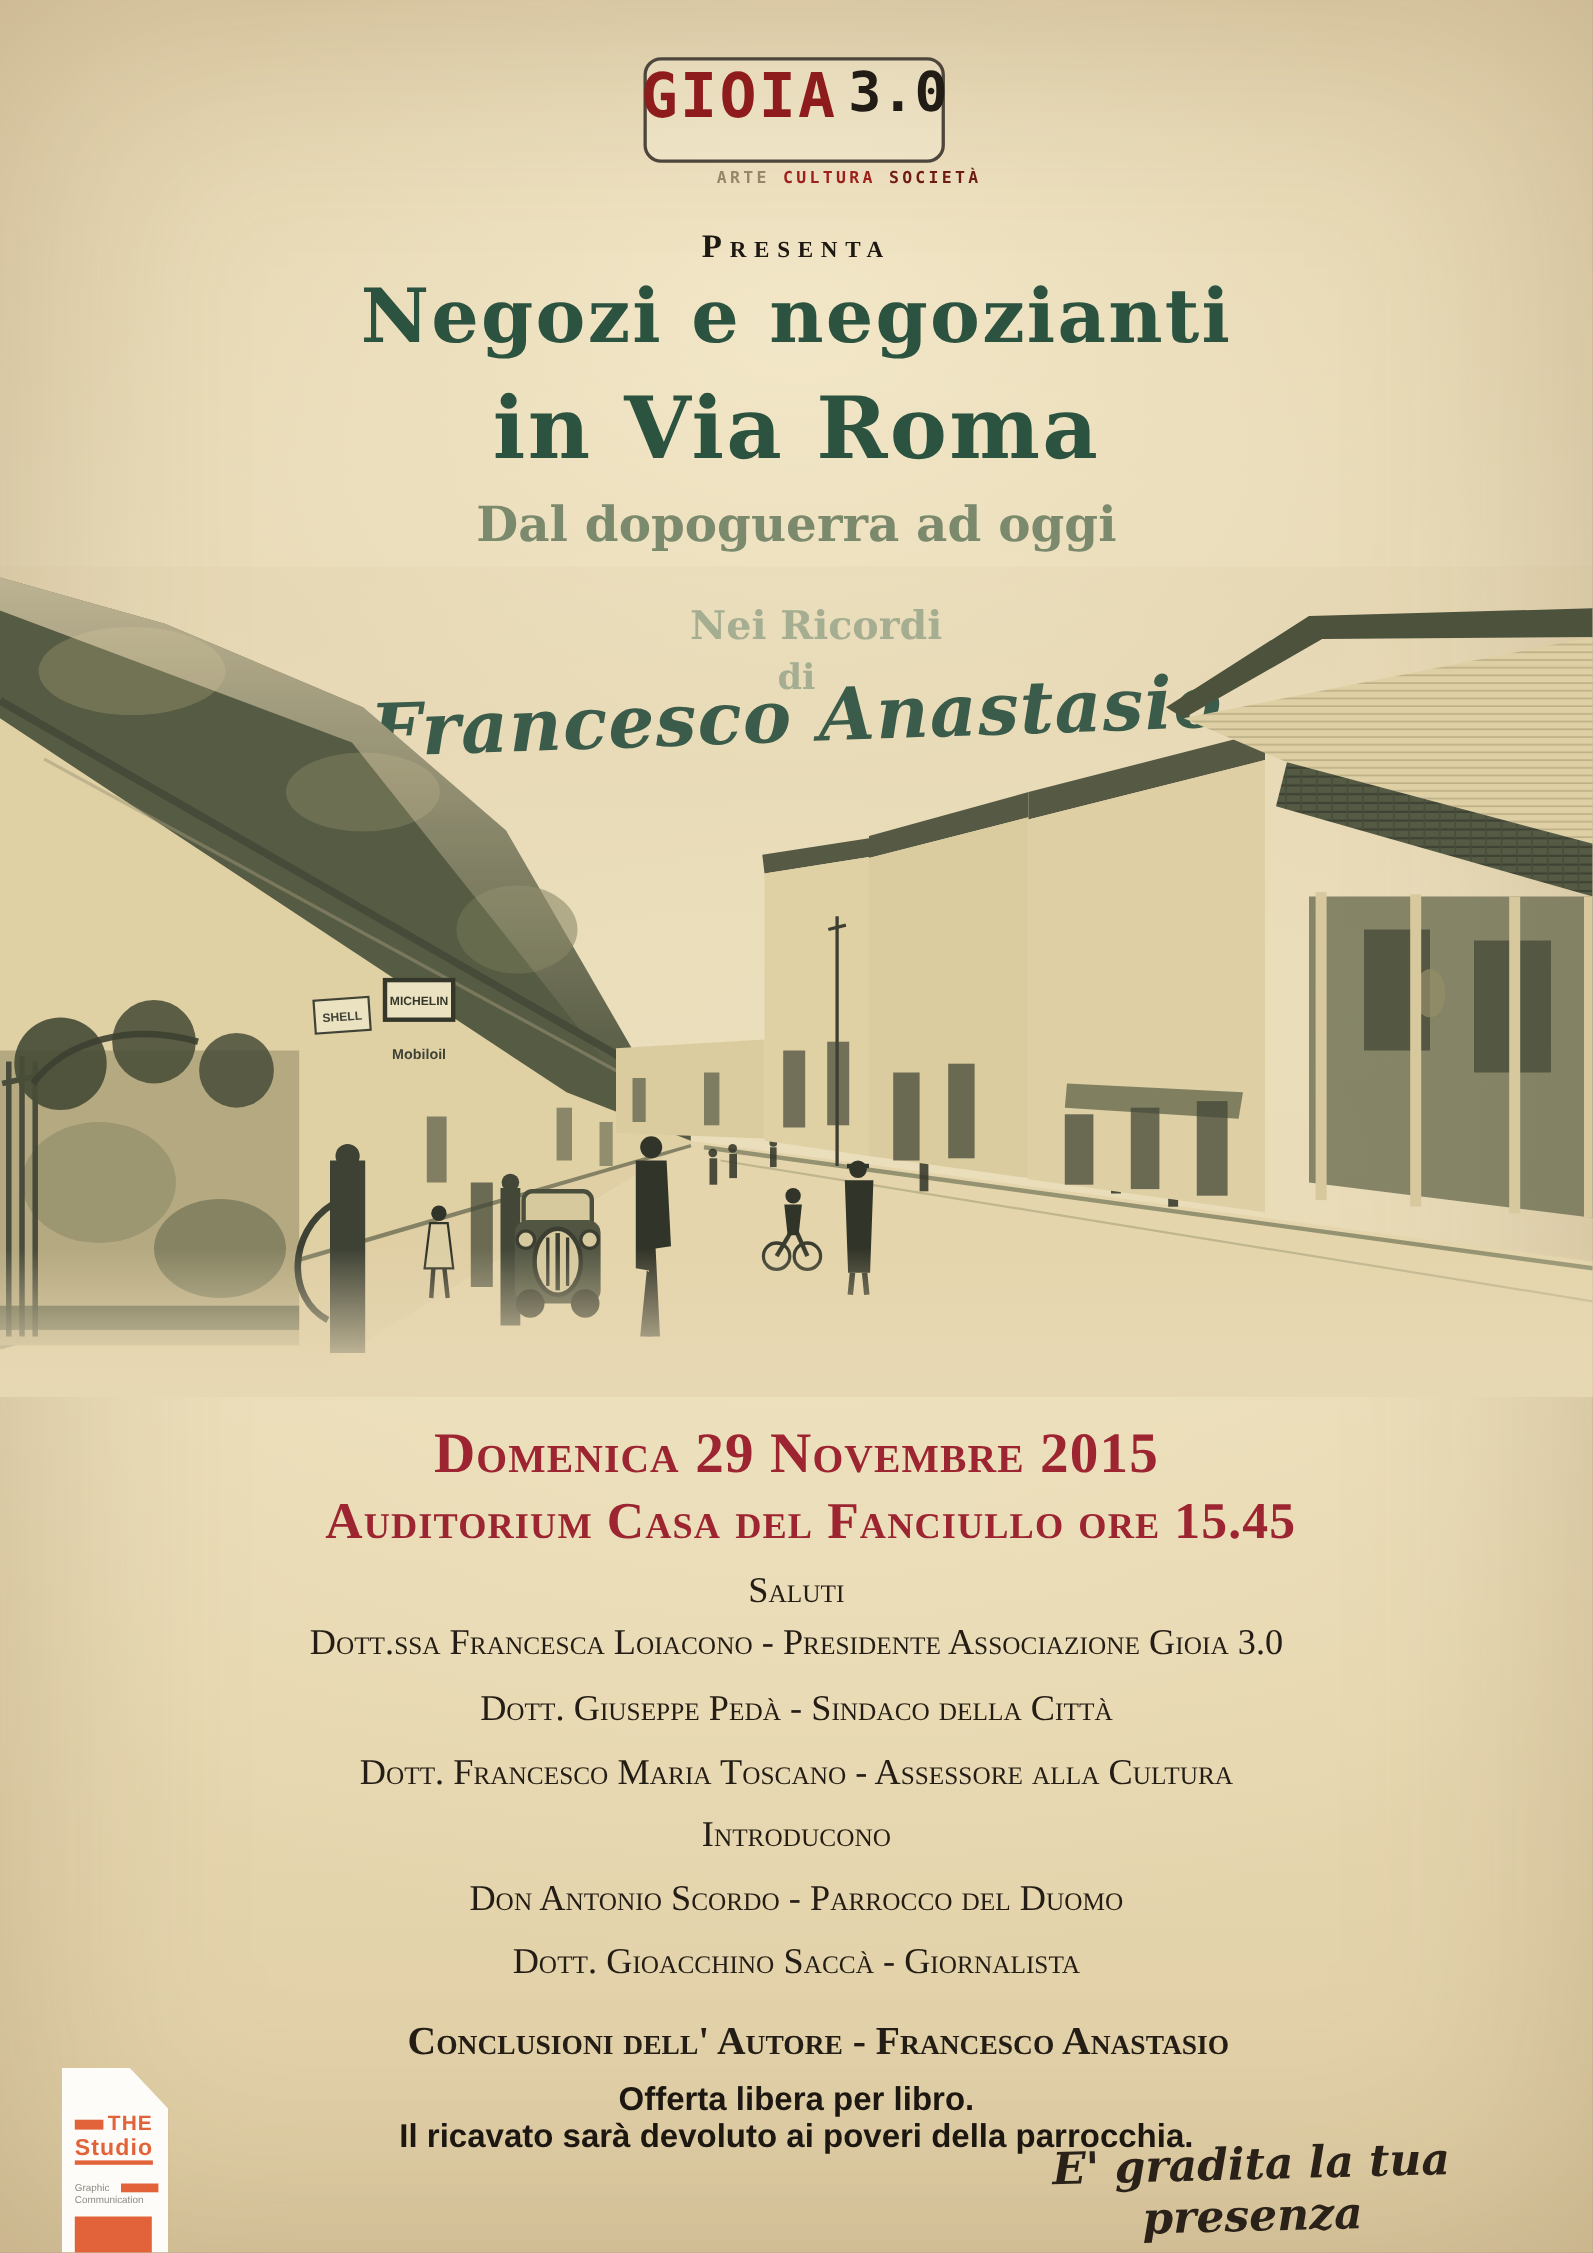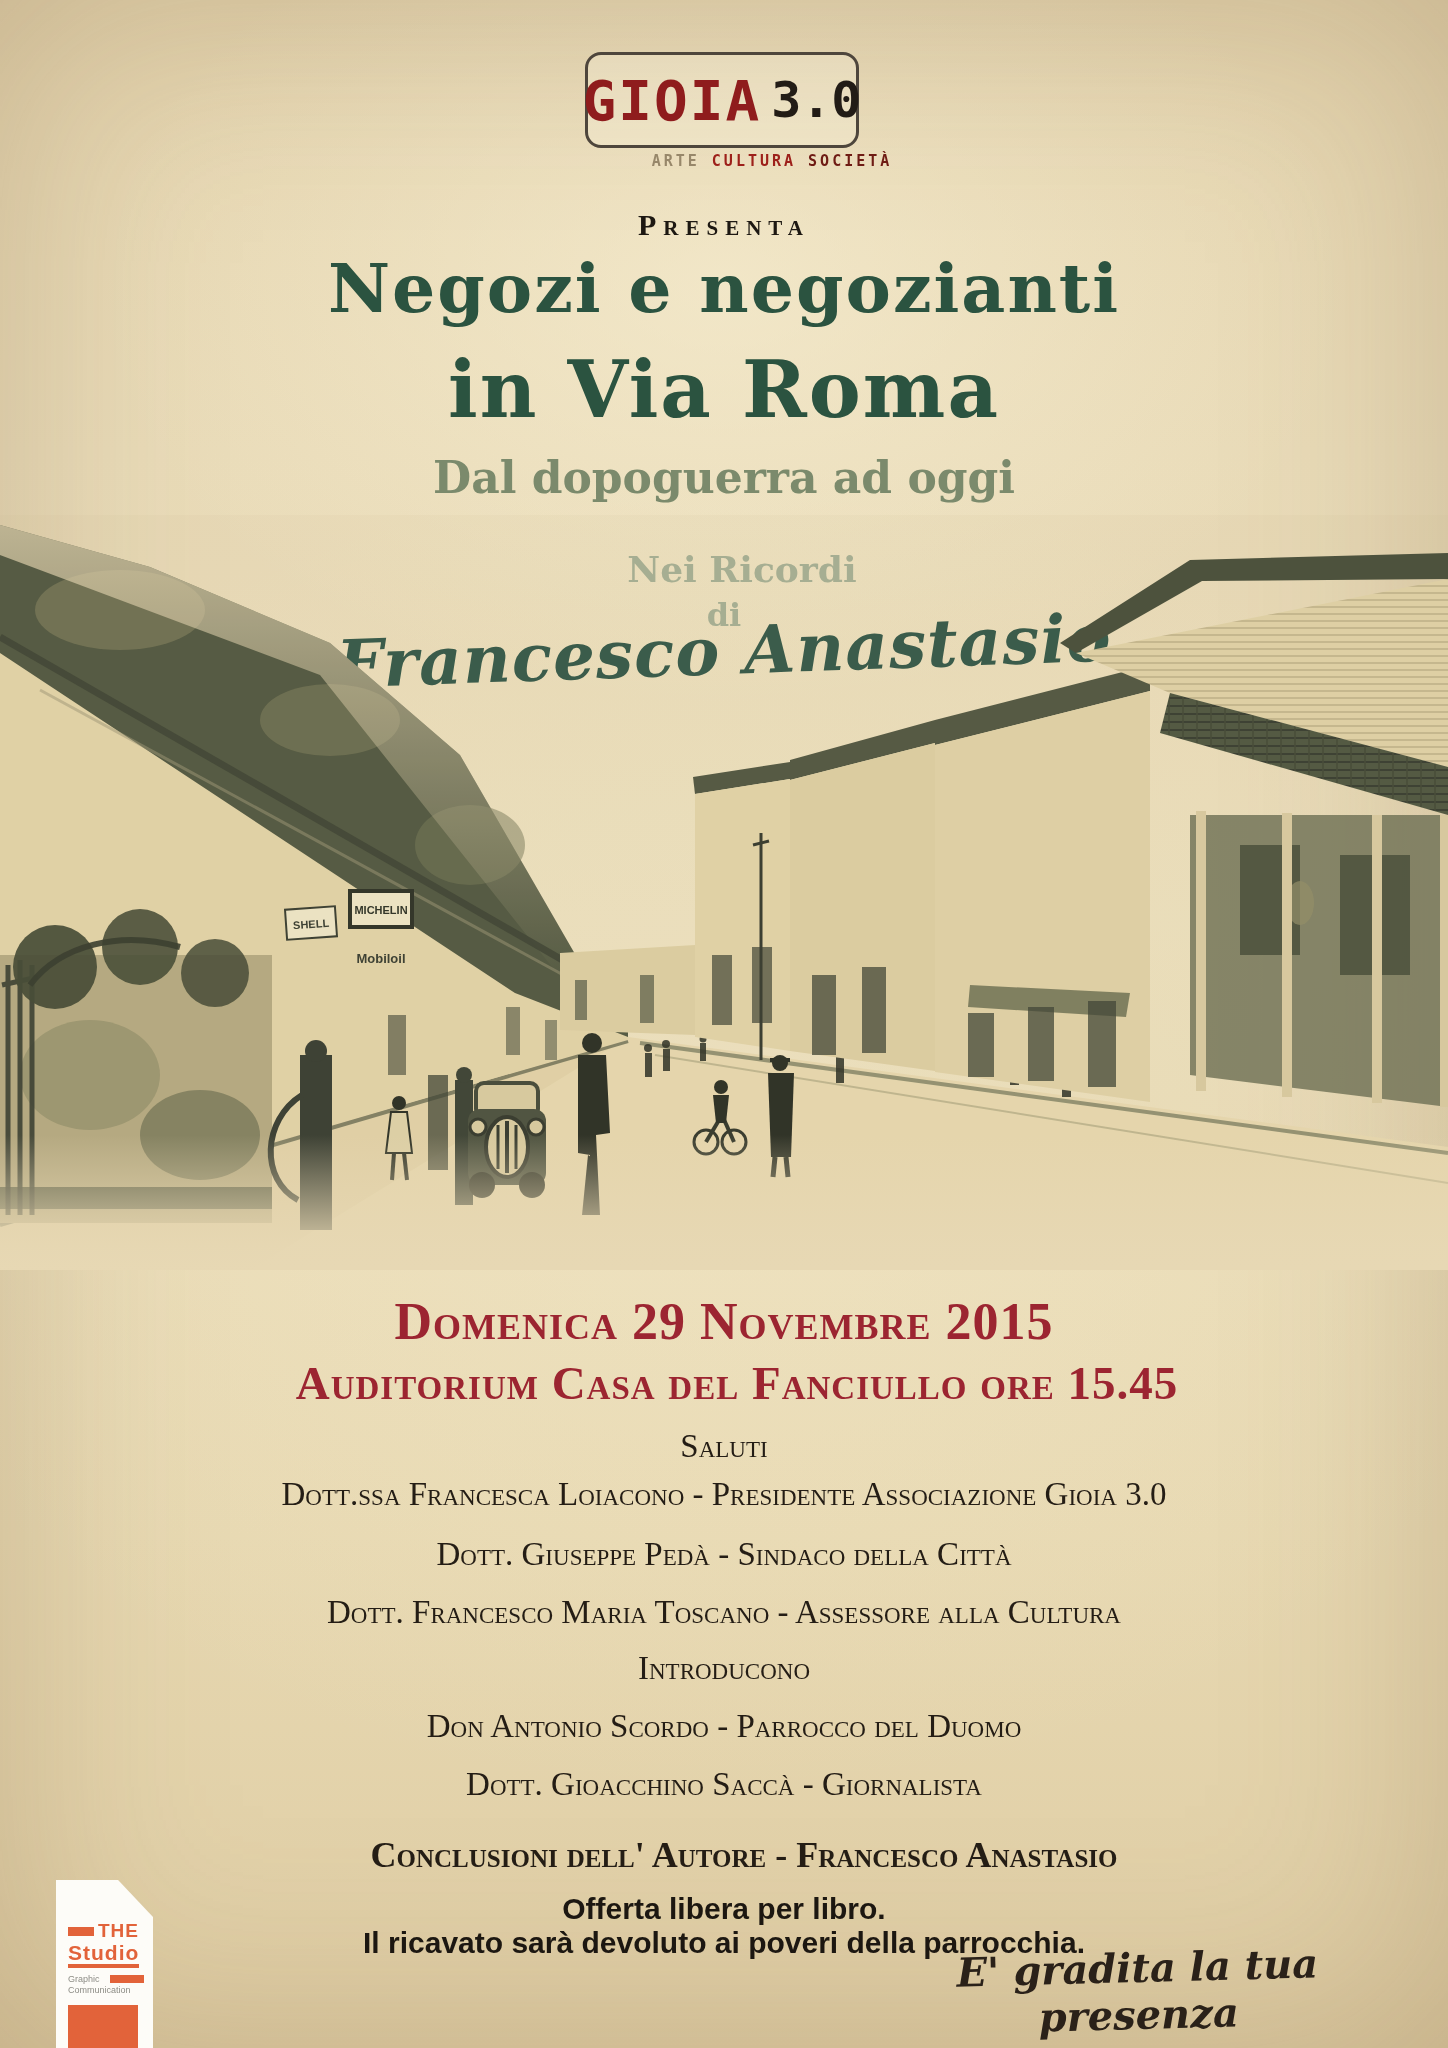--- a/index.html
+++ b/index.html
@@ -12,21 +12,21 @@
       linear-gradient(180deg,#e4d4ae 0%, #e9dbb8 22%, #ecdfbc 45%, #e7d8b1 75%, #dfcda4 100%);
     box-shadow: inset 0 0 220px rgba(123,94,58,.28);
     font-family:"Liberation Serif", serif;
   }
   .center{position:absolute; left:0; width:100%; text-align:center;}
   
   .logo-box{
     position:absolute; left:585px; top:52px; width:268px; height:90px;
     border:3px solid #4e463c; border-radius:16px;
     background:rgba(252,246,228,.25);
-    display:flex; align-items:center; justify-content:center; gap:10px;
+    display:flex; justify-content:center; gap:10px;
     font-family:"DejaVu Sans Mono", monospace; font-weight:bold;
   }
   .logo-name{font-size:56px; letter-spacing:2px; color:#8f1c1d;}
   .logo-ver{font-size:50px; color:#221c16;}
   .tagline{top:152px; font-family:"DejaVu Sans Mono", monospace; font-size:15px; font-weight:bold; letter-spacing:3px;padding-left:48px;}
   .tag-arte{color:#97876a;} .tag-cultura{color:#9d201a;} .tag-societa{color:#6e1b14;}
   
   .presenta{top:208px; font-size:30px; letter-spacing:7px; color:#1d1812; font-variant:small-caps; font-weight:bold;}
   .title1{top:248px; font-family:"DejaVu Serif", serif; font-weight:bold; font-size:68px; color:#2b5340; letter-spacing:2px;}
   .title2{top:344px; font-family:"DejaVu Serif", serif; font-weight:bold; font-size:78px; color:#2b5340; letter-spacing:2px;}
@@ -52,21 +52,21 @@
     position:absolute; left:56px; top:1880px; width:97px; height:168px;
     background:#fdfcf8; clip-path:polygon(0 0, 64% 0, 100% 22%, 100% 100%, 0 100%);
     filter:drop-shadow(5px 2px 5px rgba(60,40,20,.45));
     font-family:"Liberation Sans", sans-serif;
   }
   .ribbon-inner{position:absolute; left:12px; top:40px; width:76px;}
   .st-the{display:flex; align-items:center; justify-content:flex-start; gap:4px;}
   .st-bar{width:26px; height:9px; background:#e2633a;}
   .st-the-txt{color:#e2633a; font-weight:bold; font-size:19px; letter-spacing:1px;}
   .st-name{color:#e2633a; font-weight:bold; font-size:21px; letter-spacing:1px; border-bottom:4px solid #e2633a; line-height:1.05; display:inline-block;}
-  .st-sub{margin-top:6px; color:#8d8d86; font-size:9px; line-height:1.25; position:relative;}
+  .st-sub{margin-top:16px; color:#8d8d86; font-size:9px; line-height:1.25; position:relative;}
   .st-sub .st-minibar{position:absolute; right:0; top:1px; width:34px; height:8px; background:#e2633a;}
   .st-block{margin-top:8px; width:70px; height:58px; background:#e2633a;}
 </style>
 </head>
 <body>
 
 <div class="poster">
 
   <div class="logo-box">
     <span class="logo-name">GIOIA</span>

